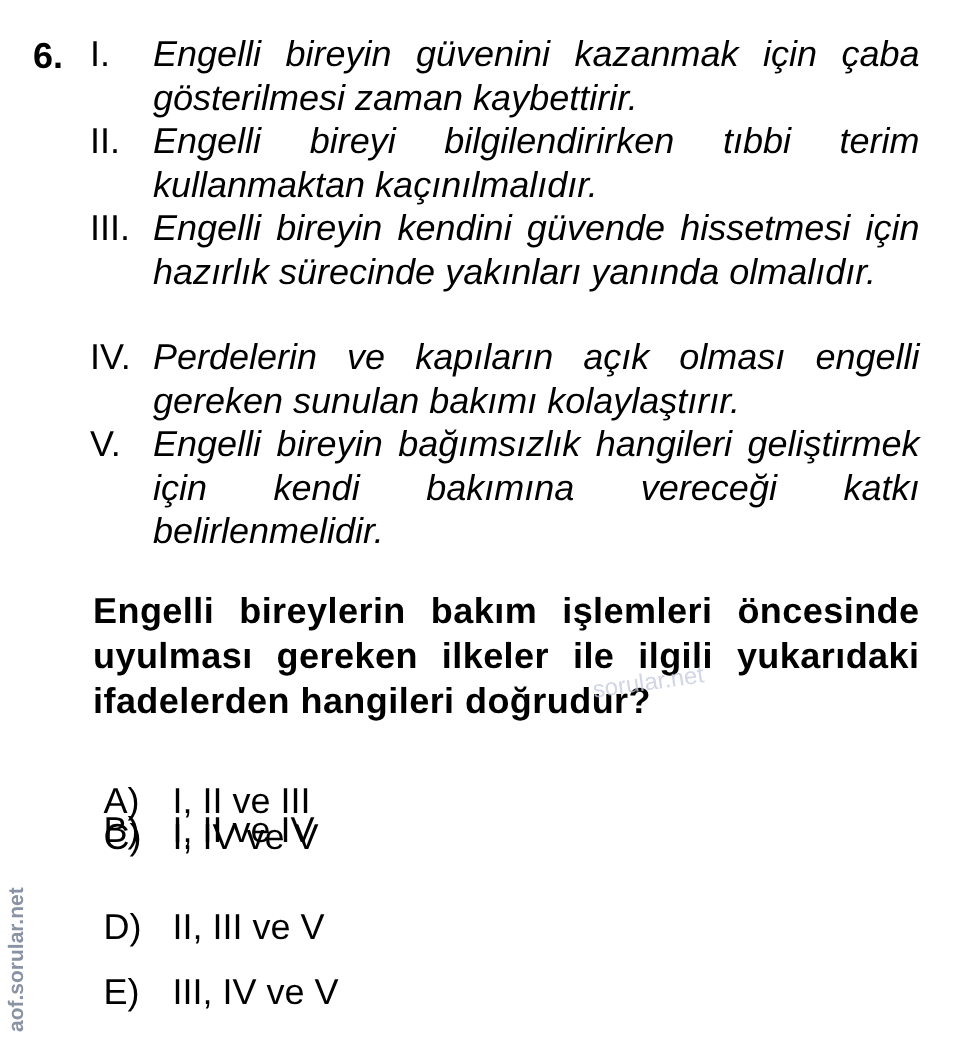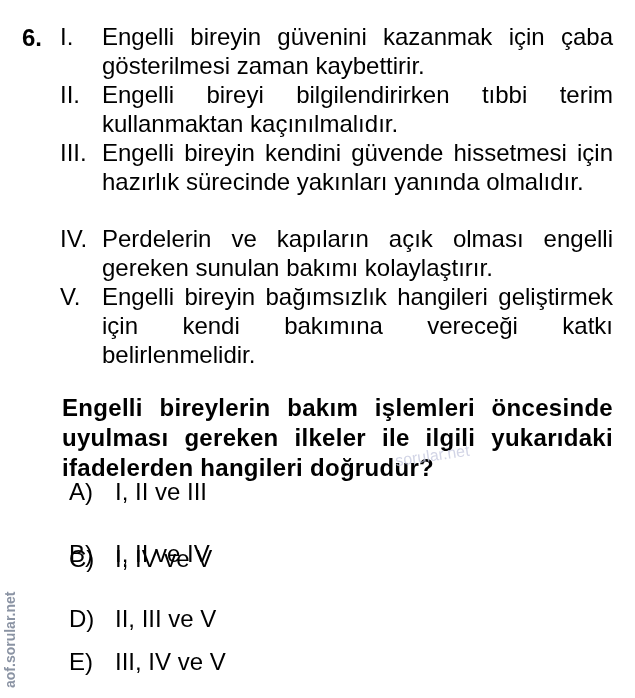--- a/index.html
+++ b/index.html
@@ -1,21 +1,21 @@
 <!DOCTYPE html>
 <html><head>
 <meta charset="utf-8">
 <style>
   html, body { margin:0; padding:0; background:#ffffff; }
   body { width:635px; height:698px; position:relative; overflow:hidden;
          font-family:"Liberation Sans", sans-serif; color:#000; }
   .qnum { position:absolute; left:22px; top:24px; font-size:24px; font-weight:bold; }
   .stmt { position:absolute; left:60px; width:553px; font-size:24px; line-height:29px; }
   .stmt .roman { position:absolute; left:0; top:0; }
-  .stmt .txt { display:block; margin-left:42px; text-align:justify; text-align-last:left; }
+  .stmt .txt { display:block; margin-left:42px; text-align:justify; text-align-last:left;font-style:italic; }
   .prompt { position:absolute; left:62px; top:393px; width:551px; font-size:24px;
             font-weight:bold; line-height:30px; text-align:justify; letter-spacing:0.3px; }
   .opt { position:absolute; left:69px; font-size:24px; height:30px; line-height:30px; }
   .opt .lbl { display:inline-block; width:46px; }
   .wm-side { position:absolute; left:2px; top:688px; transform-origin:0 0; transform:rotate(-90deg);
              font-size:14px; font-weight:bold; color:#8a93a3; white-space:nowrap; }
   .wm-mid { position:absolute; left:395px; top:447px; font-size:16px; color:#c8cbe0;
             transform:rotate(-8deg); opacity:0.8; }
 </style>
 </head>
@@ -39,21 +39,21 @@
   <span class="roman">IV.</span>
   <span class="txt">Perdelerin ve kapıların açık olması engelli gereken sunulan bakımı kolaylaştırır.</span>
 </div>
 <div class="stmt" style="top:282px">
   <span class="roman">V.</span>
   <span class="txt">Engelli bireyin bağımsızlık hangileri geliştirmek için kendi bakımına vereceği katkı belirlenmelidir.</span>
 </div>
 
 <div class="prompt">Engelli bireylerin bakım işlemleri öncesinde uyulması gereken ilkeler ile ilgili yukarıdaki ifadelerden hangileri doğrudur?</div>
 
-<div class="opt" style="top:477px">
+<div class="opt" style="top:520px">
   <span class="lbl">A)</span><span>I, II ve III</span>
 </div>
 <div class="opt" style="top:539px">
   <span class="lbl">B)</span><span>I, II ve IV</span>
 </div>
 <div class="opt" style="top:544px">
   <span class="lbl">C)</span><span>I, IV ve V</span>
 </div>
 <div class="opt" style="top:604px">
   <span class="lbl">D)</span><span>II, III ve V</span>

